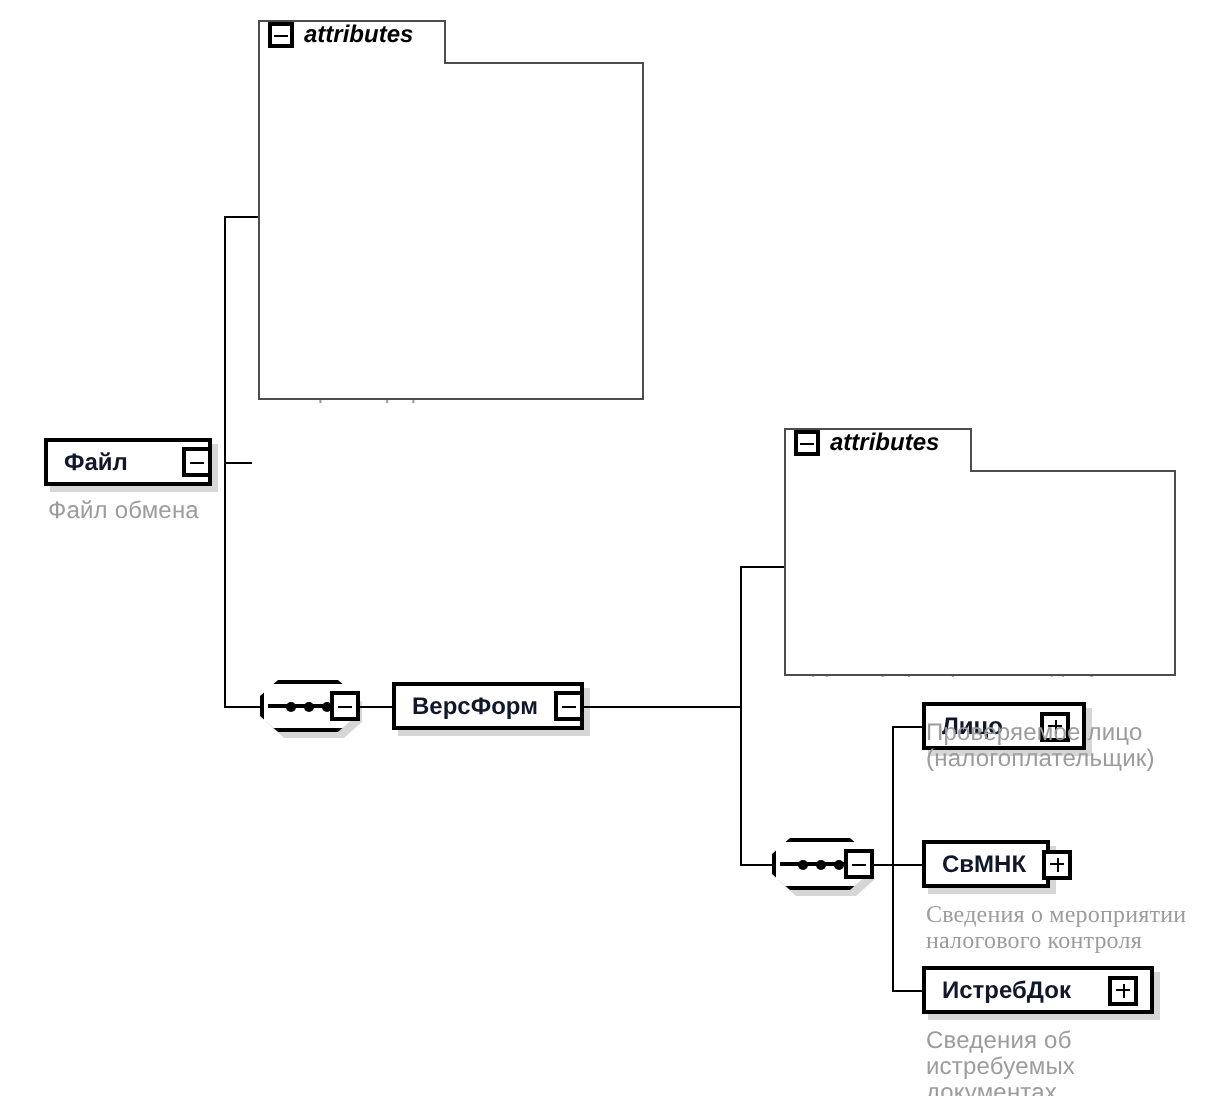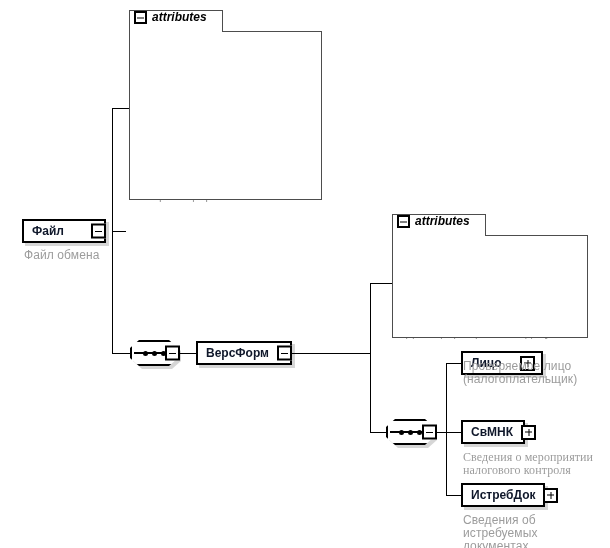--- a/index.html
+++ b/index.html
@@ -360,20 +360,20 @@
   <div class="desc" style="left:463px; top:360px; width:145px;">Проверяемое лицо
 (налогоплательщик)</div>
 
   <div class="node" style="left:461px; top:420px; width:64px;">
     <span class="node-label">СвМНК</span>
     <span class="toggle plus inline" style="margin-left:auto;"></span>
   </div>
   <div class="desc" style="left:463px; top:451px; width:147px;font-family:Liberation Serif, serif;">Сведения о мероприятии
 налогового контроля</div>
 
-  <div class="node" style="left:461px; top:483px; width:84px;">
+  <div class="node" style="left:461px; top:483px; width:116px;">
     <span class="node-label">ИстребДок</span>
     <span class="toggle plus inline" style="margin-left:auto;"></span>
   </div>
   <div class="desc" style="left:463px; top:514px; width:150px;">Сведения об истребуемых
 документах</div>
 
 </div>
 
 </body></html>

